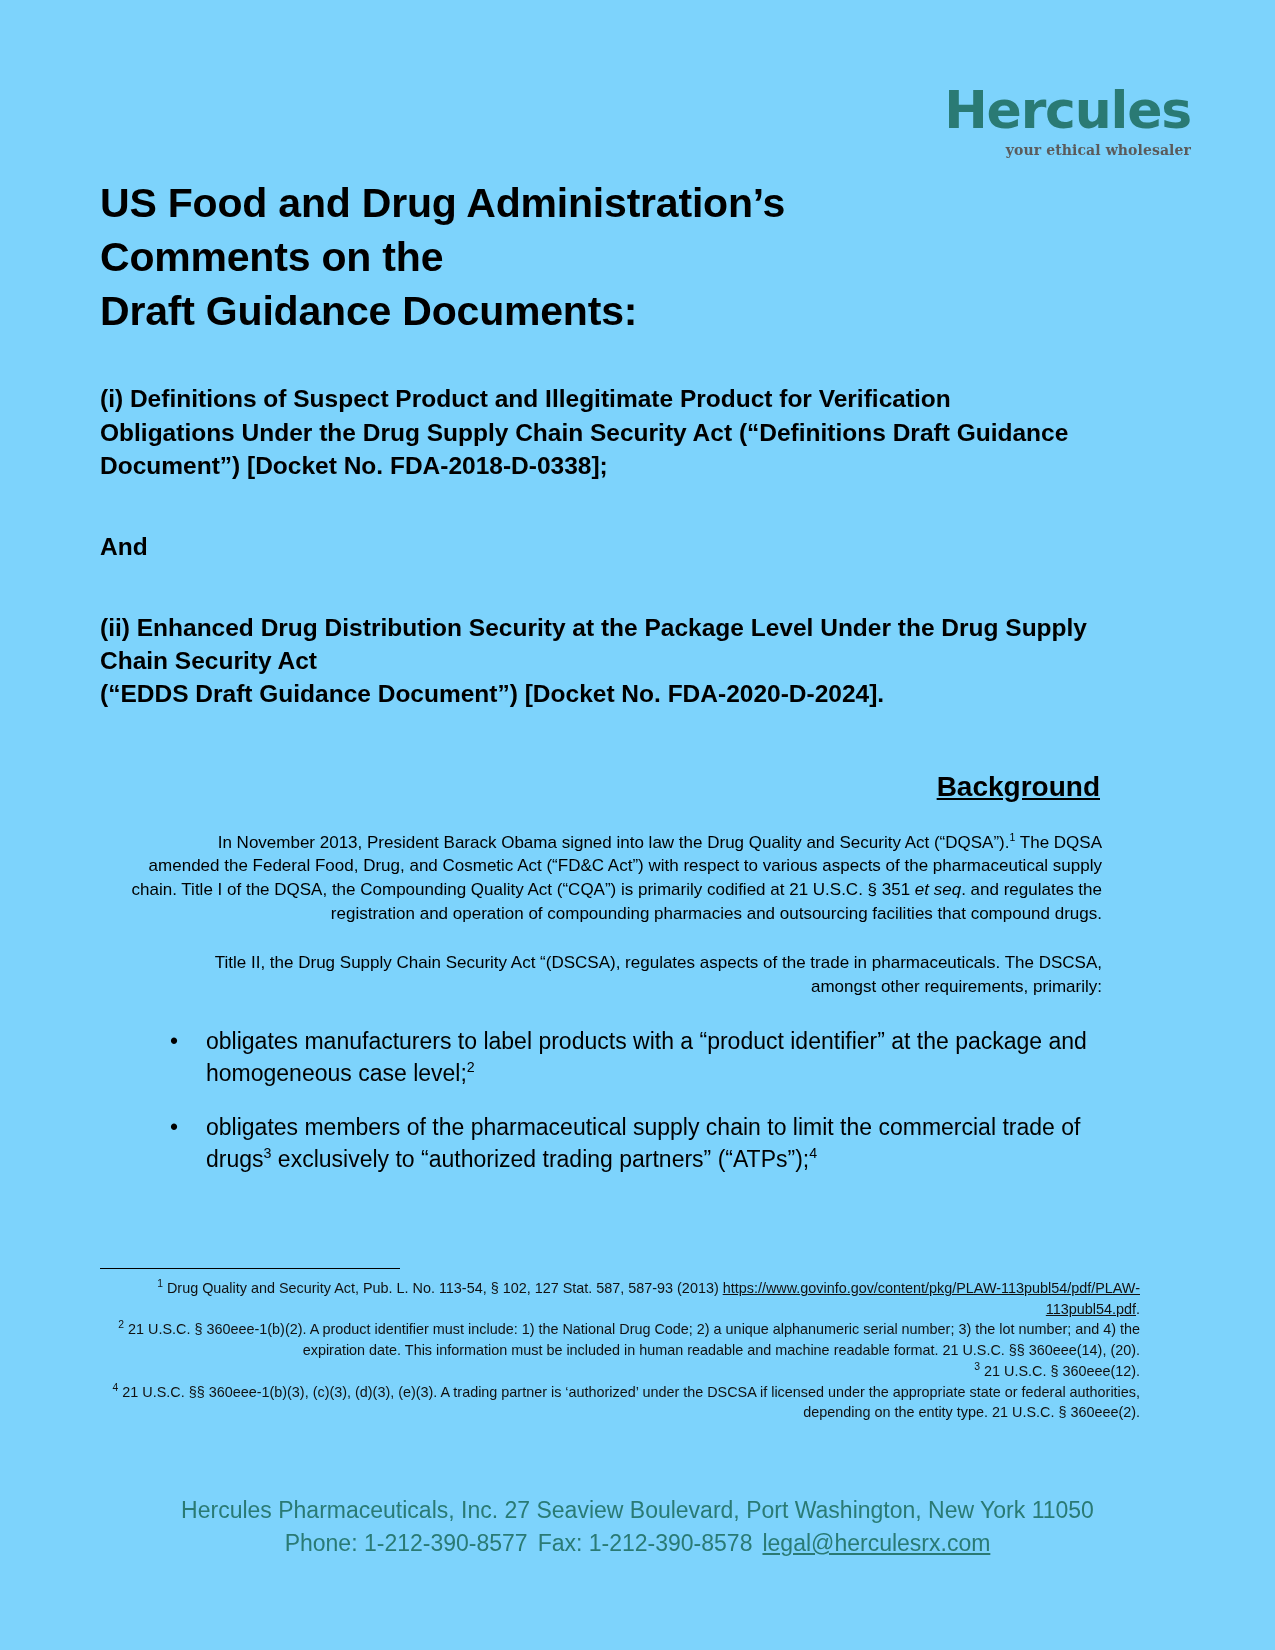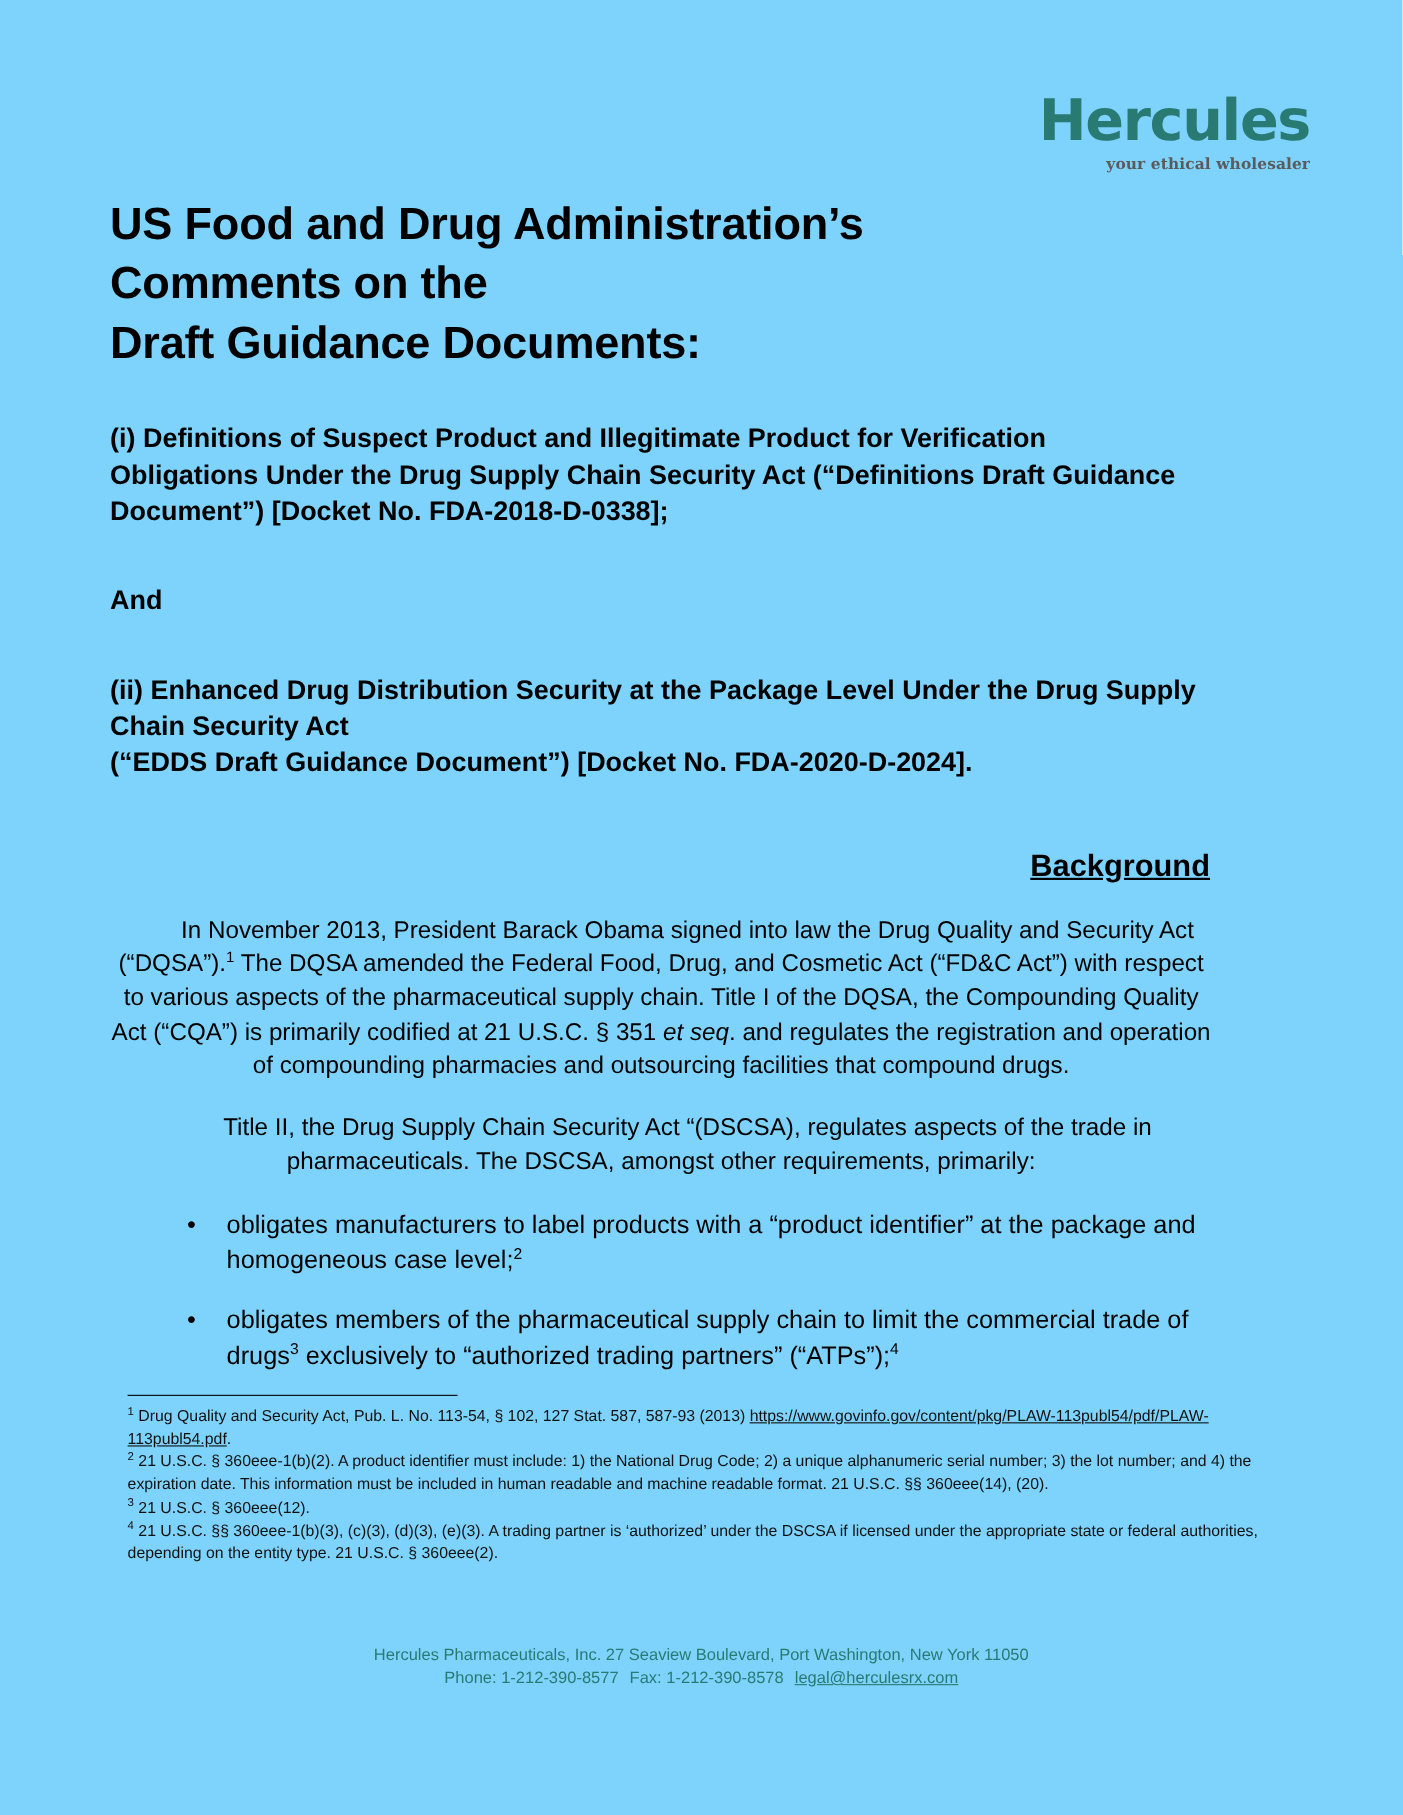--- a/index.html
+++ b/index.html
@@ -83,24 +83,24 @@
     font-weight: bold;
     font-size: 28px;
     text-decoration: underline;
     margin-top: 60px;
     text-align: right;
   }
 
   
   .body-p {
     font-family: "Liberation Sans", sans-serif;
-    font-size: 22px;
+    font-size: 17px;
     line-height: 1.395;
     margin: 0;
-    text-align: center;
+    text-align: right;
   }
   .p1 { margin-top: 26px; width: 1002px; }
   .p2 { margin-top: 26px; width: 1002px; }
   .indent { display: inline-block; width: 48px; }
   sup {
     font-size: 0.62em;
     vertical-align: super;
     line-height: 0;
   }
   i { font-style: italic; }
@@ -121,23 +121,24 @@
     margin-left: 70px;
     text-align: left;
     font-size: 23px;
     line-height: 1.395;
   }
   .bullet-text { width: 900px; }
 
   
   .footnotes {
     position: absolute;
-    left: 116px;
+    left: 100px;
     top: 1268px;
     width: 1040px;
+    text-align: right;
   }
   .fn-rule {
     width: 300px;
     height: 0;
     border-top: 1.4px solid #000;
     margin-bottom: 9px;
   }
   .fn-item {
     font-family: "Liberation Sans", sans-serif;
     font-size: 14.4px;
@@ -155,21 +156,21 @@
 
   
   .footer {
     position: absolute;
     left: 0;
     top: 1494px;
     width: 1275px;
     text-align: center;
     color: #2a7a74;
     font-family: "Liberation Sans", sans-serif;
-    font-size: 15px;
+    font-size: 23px;
     line-height: 1.42;
   }
   .footer-line { display: block; }
   .footer-email {
     text-decoration: underline;
     color: #2a7a74;
   }
   .sp { display: inline-block; width: 10px; }
 </style>
 </head>

